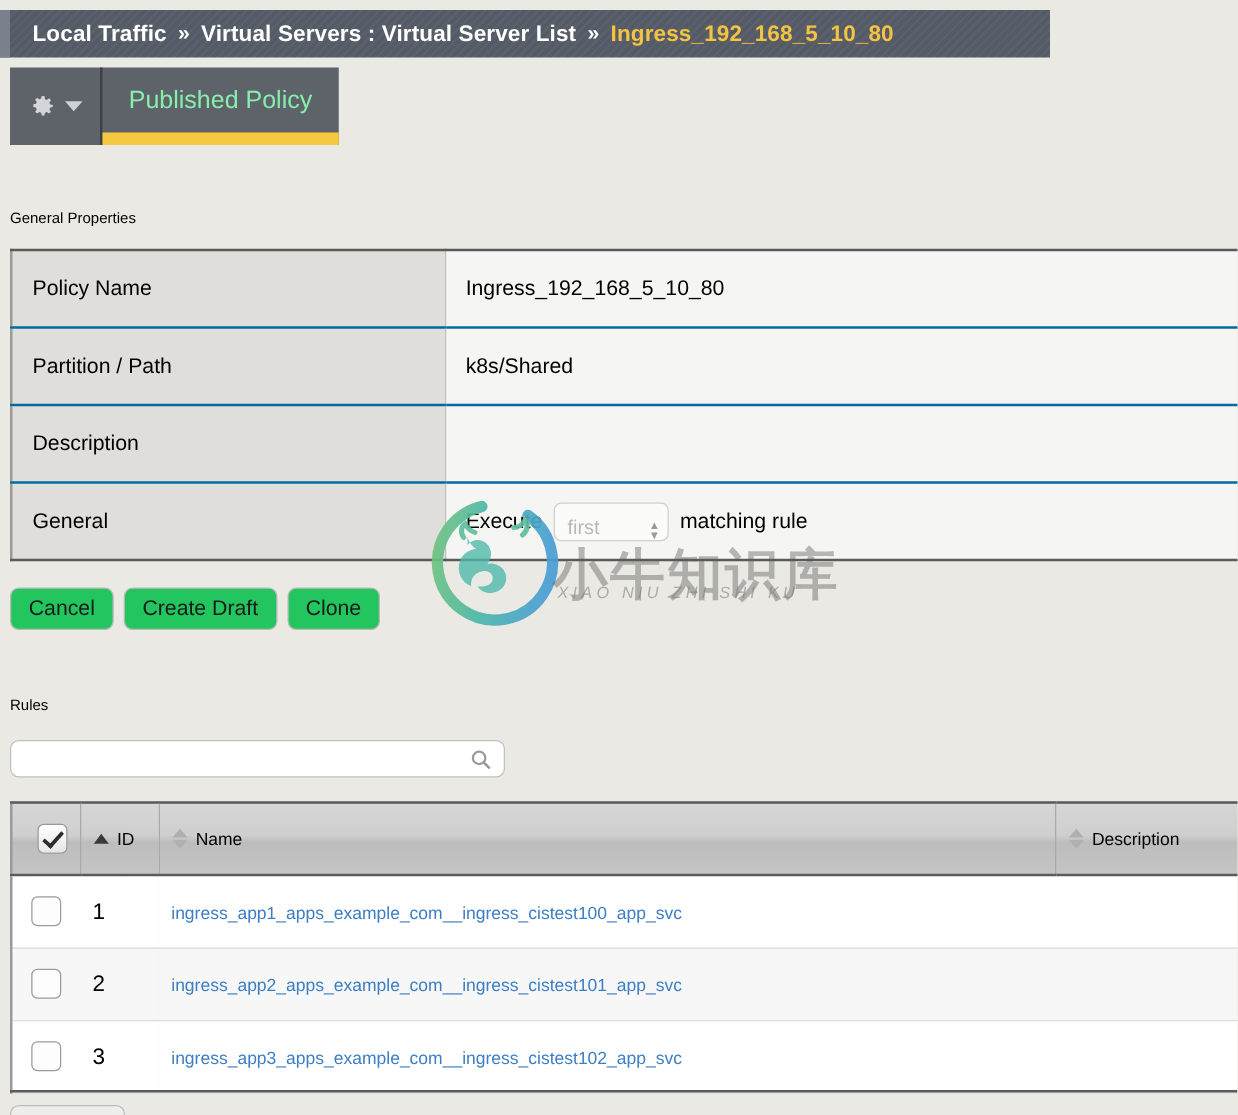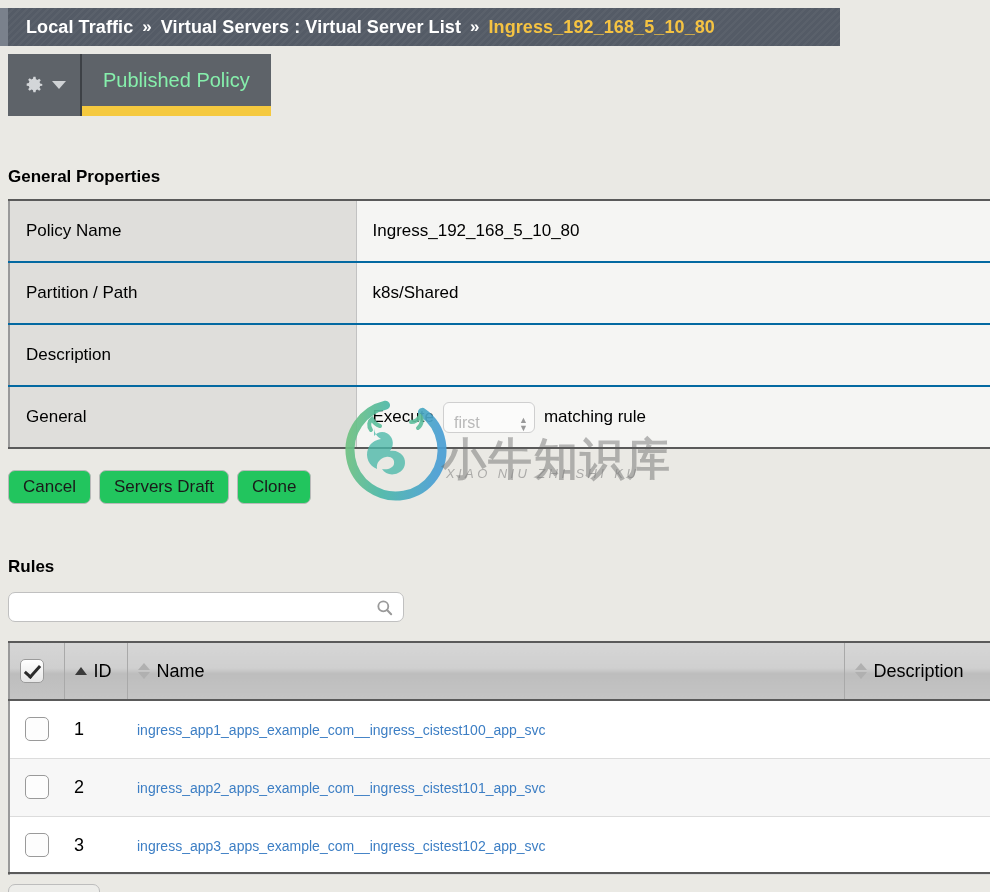--- a/index.html
+++ b/index.html
@@ -98,22 +98,22 @@
     position: absolute;
     left: 0; right: 0; bottom: 0;
     height: 10px;
     background: #f5c93f;
   }
 
   
   .section-title {
     position: absolute;
     left: 8px;
-    font-size: 17px;
-    font-weight: bold;
+    font-size: 12px;
+    font-weight: normal;
     color: #000;
   }
   #general-properties-title { top: 167px; }
   #rules-title { top: 557px; }
 
   
   .gp-table {
     position: absolute;
     left: 8px; top: 199px;
     width: 1010px;
@@ -231,22 +231,22 @@
     table-layout: fixed;
     border-left: 2px solid #9a9a9a;
   }
   .rules-table thead th {
     height: 58px;
     background: linear-gradient(to bottom, #d6d6d6 0%, #cfcfcf 45%, #bdbdbd 55%, #c4c4c4 100%);
     border-top: 2px solid #5a5a5a;
     border-bottom: 2px solid #5a5a5a;
     border-right: 1px solid #a9a9a9;
     font-weight: normal;
-    font-size: 18px;
-    text-align: left;
+    font-size: 14px;
+    text-align: center;
     padding: 0 0 0 10px;
     box-sizing: border-box;
     color: #000;
     vertical-align: middle;
   }
   th.col-check { width: 55px; padding-left: 0; text-align: center; }
   th.col-id    { width: 63px; }
   th.col-name  { width: 717px; }
   th.col-desc  { border-right: none; }
 
@@ -418,21 +418,21 @@
           </span>
           <span>matching rule</span>
         </div>
       </td>
     </tr>
   </tbody>
 </table>
 
 <div class="btn-row">
   <button class="btn">Cancel</button>
-  <button class="btn">Servers Draft</button>
+  <button class="btn">Create Draft</button>
   <button class="btn">Clone</button>
 </div>
 
 <div class="section-title" id="rules-title">Rules</div>
 
 <div class="search-wrap">
   <input class="search-input" type="text" value="" placeholder="" style="">
   <span class="search-icon">
     <svg width="19" height="19" viewBox="0 0 24 24" aria-hidden="true">
       <circle cx="10.5" cy="10.5" r="6.3" fill="none" stroke="#9a9a9a" stroke-width="2.3"></circle>

